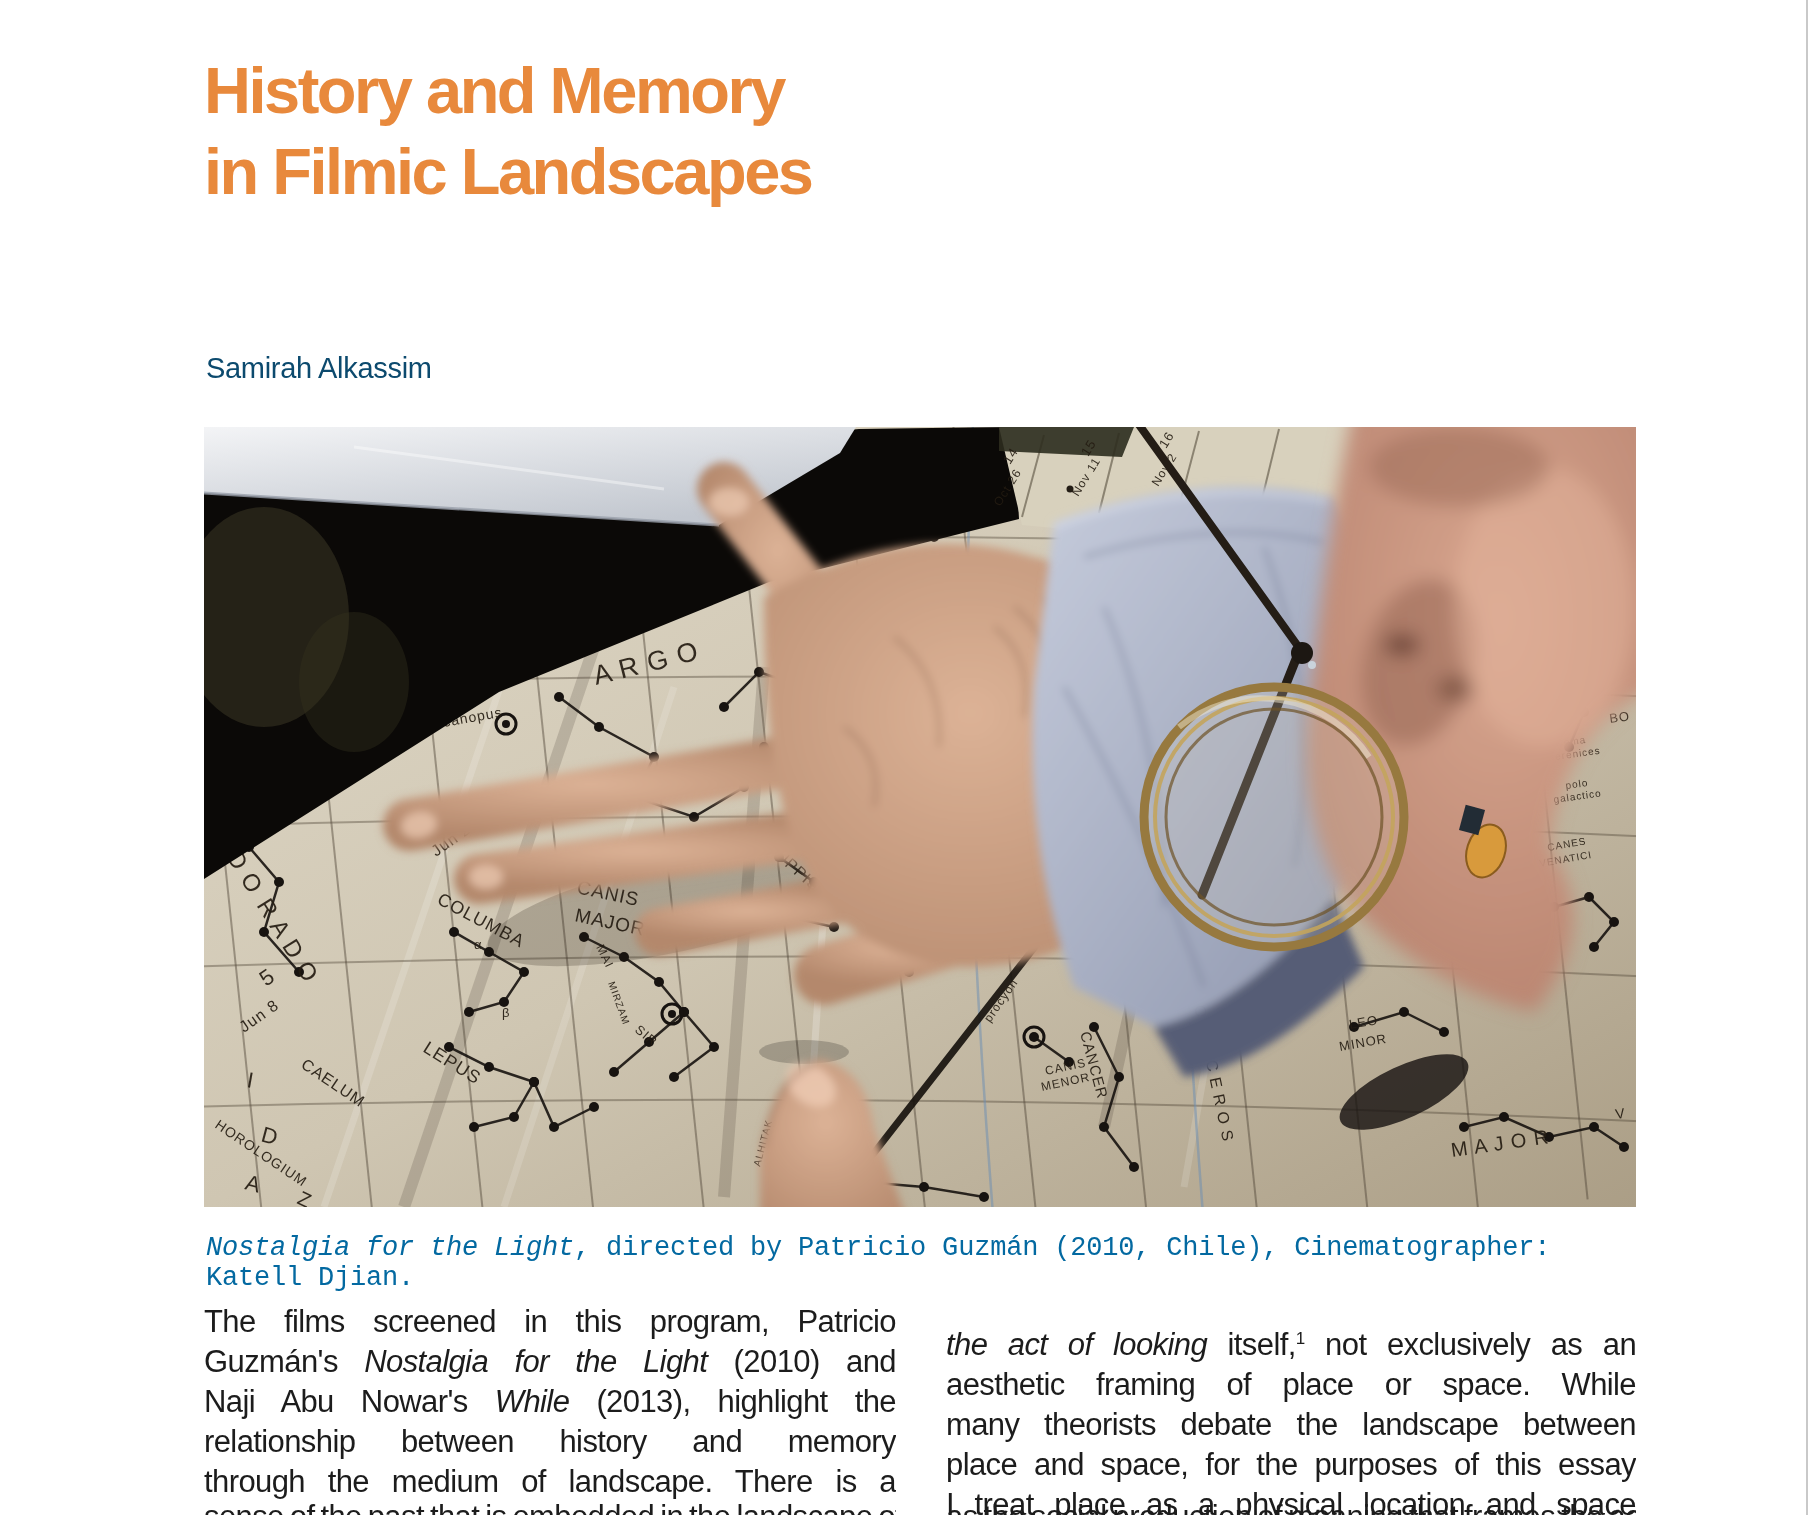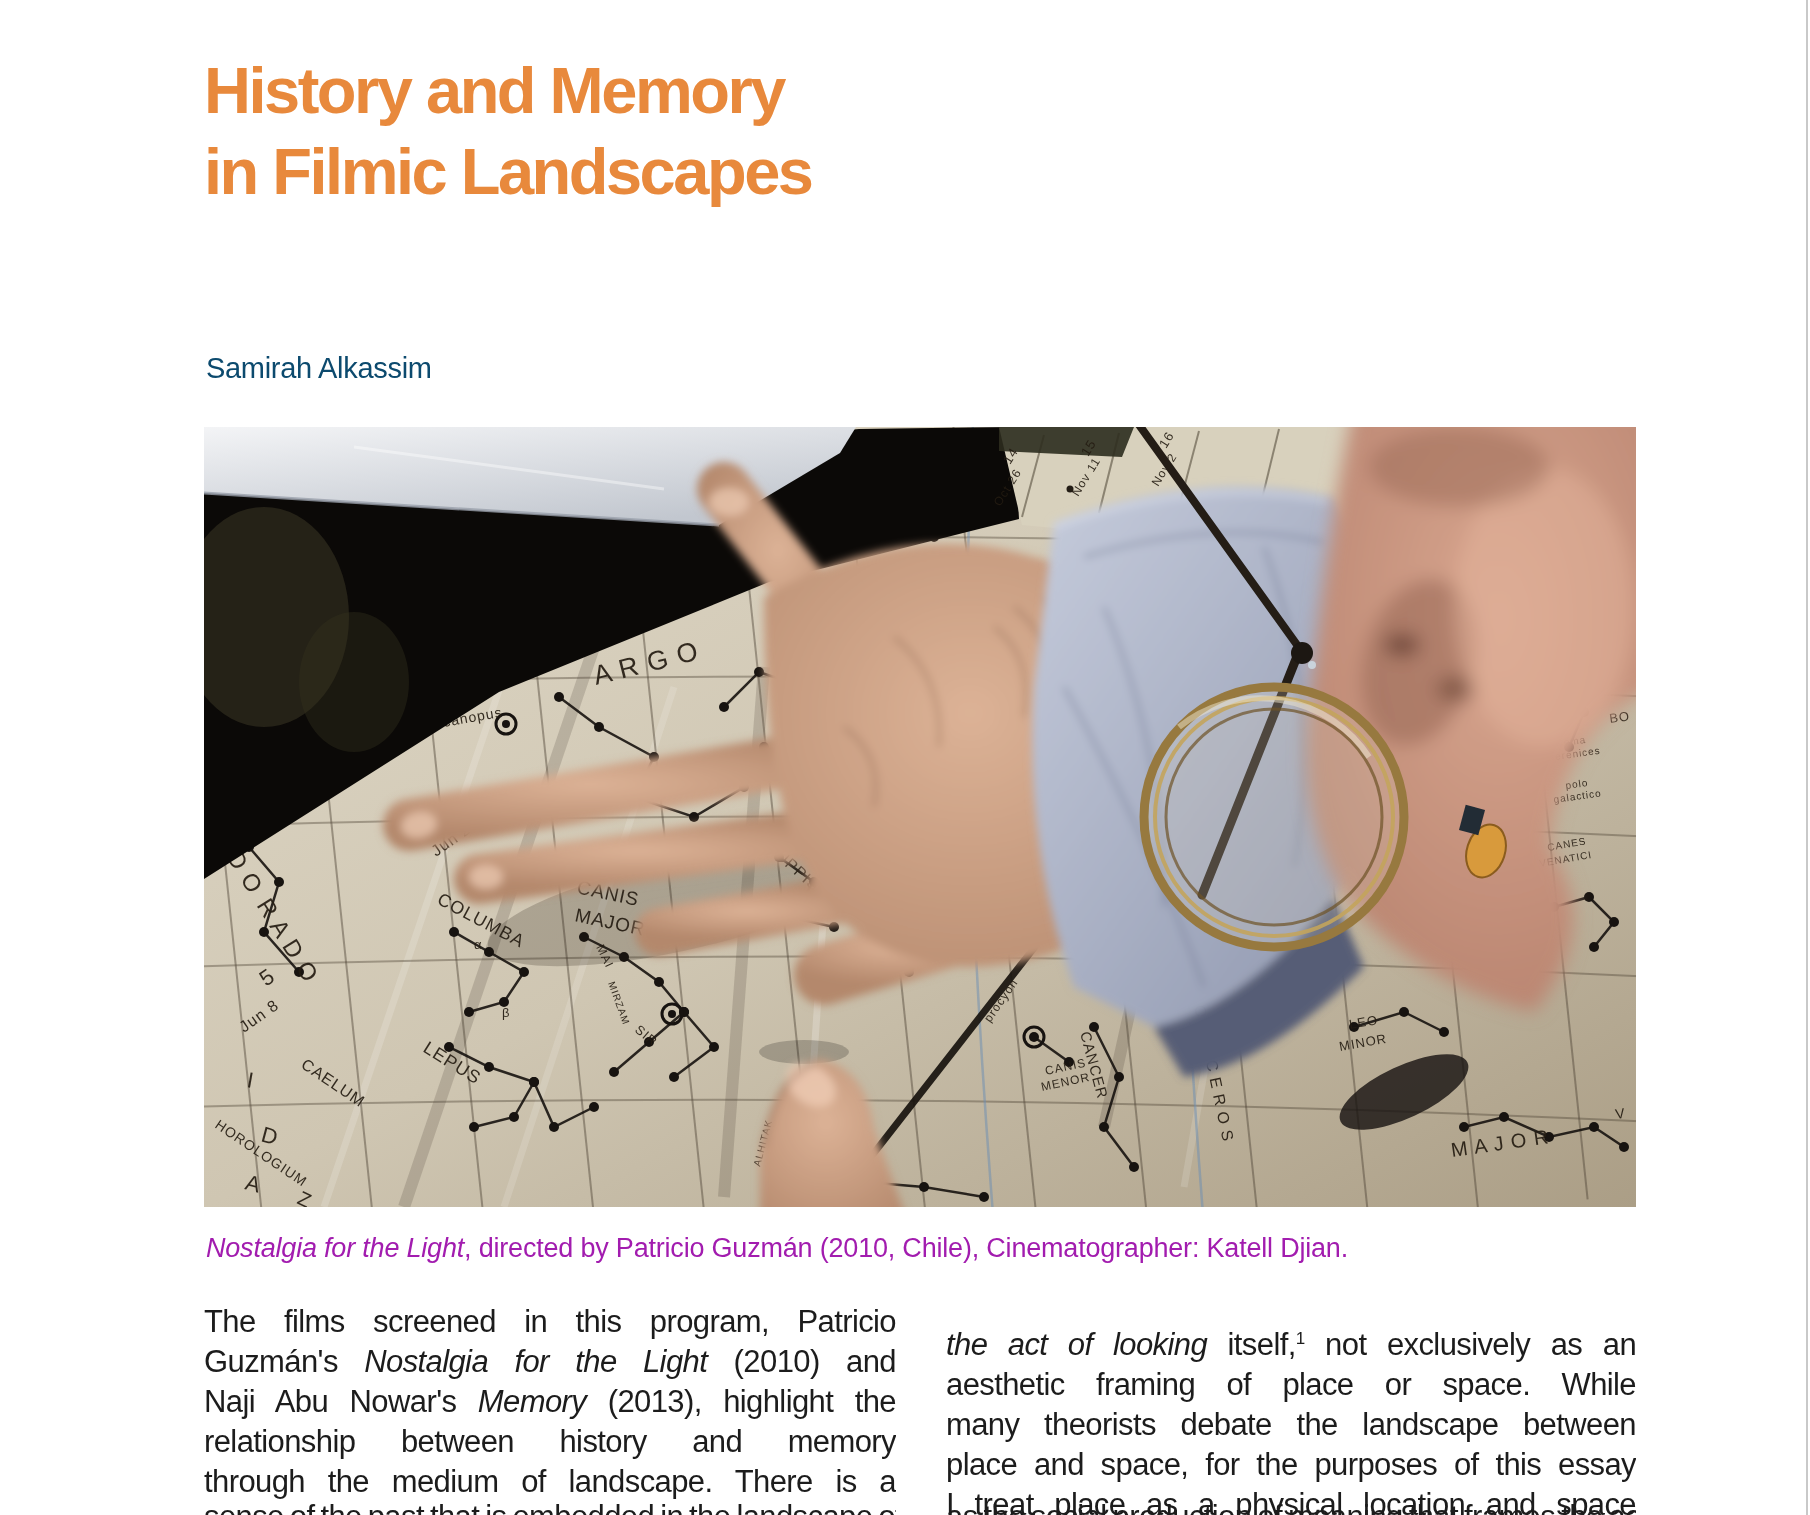--- a/index.html
+++ b/index.html
@@ -13,21 +13,21 @@
     font-size:65px;line-height:81px;font-weight:700;letter-spacing:-2.5px;
     color:#E8893C;
   }
   .author{
     position:absolute;left:2px;top:352px;
     font-size:29px;font-weight:400;letter-spacing:-0.3px;color:#0c4a6e;
   }
   .photo-wrap{position:absolute;left:0;top:427px;width:1432px;height:780px;overflow:hidden;background:#b9ac95;}
   .caption{
     position:absolute;left:2px;top:1233px;width:1432px;
-    font-size:27px;letter-spacing:-0.2px;color:#a21caf;
+    font-size:27px;letter-spacing:-0.2px;color:#0369a1;font-family:Liberation Mono, monospace;
   }
   .caption em{font-style:italic;}
   .col{position:absolute;top:1302px;width:692px;color:#1C1C1C;}
   .col-left{left:0;}
   .col-right{left:742px;width:690px;margin-top:23px;}
   .tline{
     height:40px;line-height:40px;font-size:31px;letter-spacing:-0.6px;word-spacing:-2px;
     text-align:justify;text-align-last:justify;overflow:hidden;white-space:nowrap;
   }
   .tline sup{font-size:0.55em;vertical-align:super;line-height:0;}
@@ -397,21 +397,21 @@
         <rect x="1258" y="380" width="20" height="26" transform="rotate(15 1268 393)" fill="#222c35"></rect>
       </g>
     </svg>
   </figure>
 
   <div class="caption"><em>Nostalgia for the Light</em><span>, directed by Patricio Guzmán (2010, Chile), Cinematographer: Katell Djian.</span></div>
 
   <div class="col col-left">
     <div class="tline"><span>The films screened in this program, Patricio</span></div>
     <div class="tline"><span>Guzmán's </span><span style="font-style: italic;">Nostalgia for the Light</span><span> (2010) and</span></div>
-    <div class="tline"><span>Naji Abu Nowar's </span><span style="font-style: italic;">Memory</span><span> (2013), highlight the</span></div>
+    <div class="tline"><span>Naji Abu Nowar's </span><span style="font-style: italic;">While</span><span> (2013), highlight the</span></div>
     <div class="tline"><span>relationship between history and memory</span></div>
     <div class="tline"><span>through the medium of landscape. There is a</span></div>
   </div>
   <div class="col col-right">
     <div class="tline"><span style="font-style: italic;">the act of looking</span><span> itself,</span><sup>1</sup><span> not exclusively as an</span></div>
     <div class="tline"><span>aesthetic framing of place or space. While</span></div>
     <div class="tline"><span>many theorists debate the landscape between</span></div>
     <div class="tline"><span>place and space, for the purposes of this essay</span></div>
     <div class="tline"><span>I treat place as a physical location and space</span></div>
   </div>

